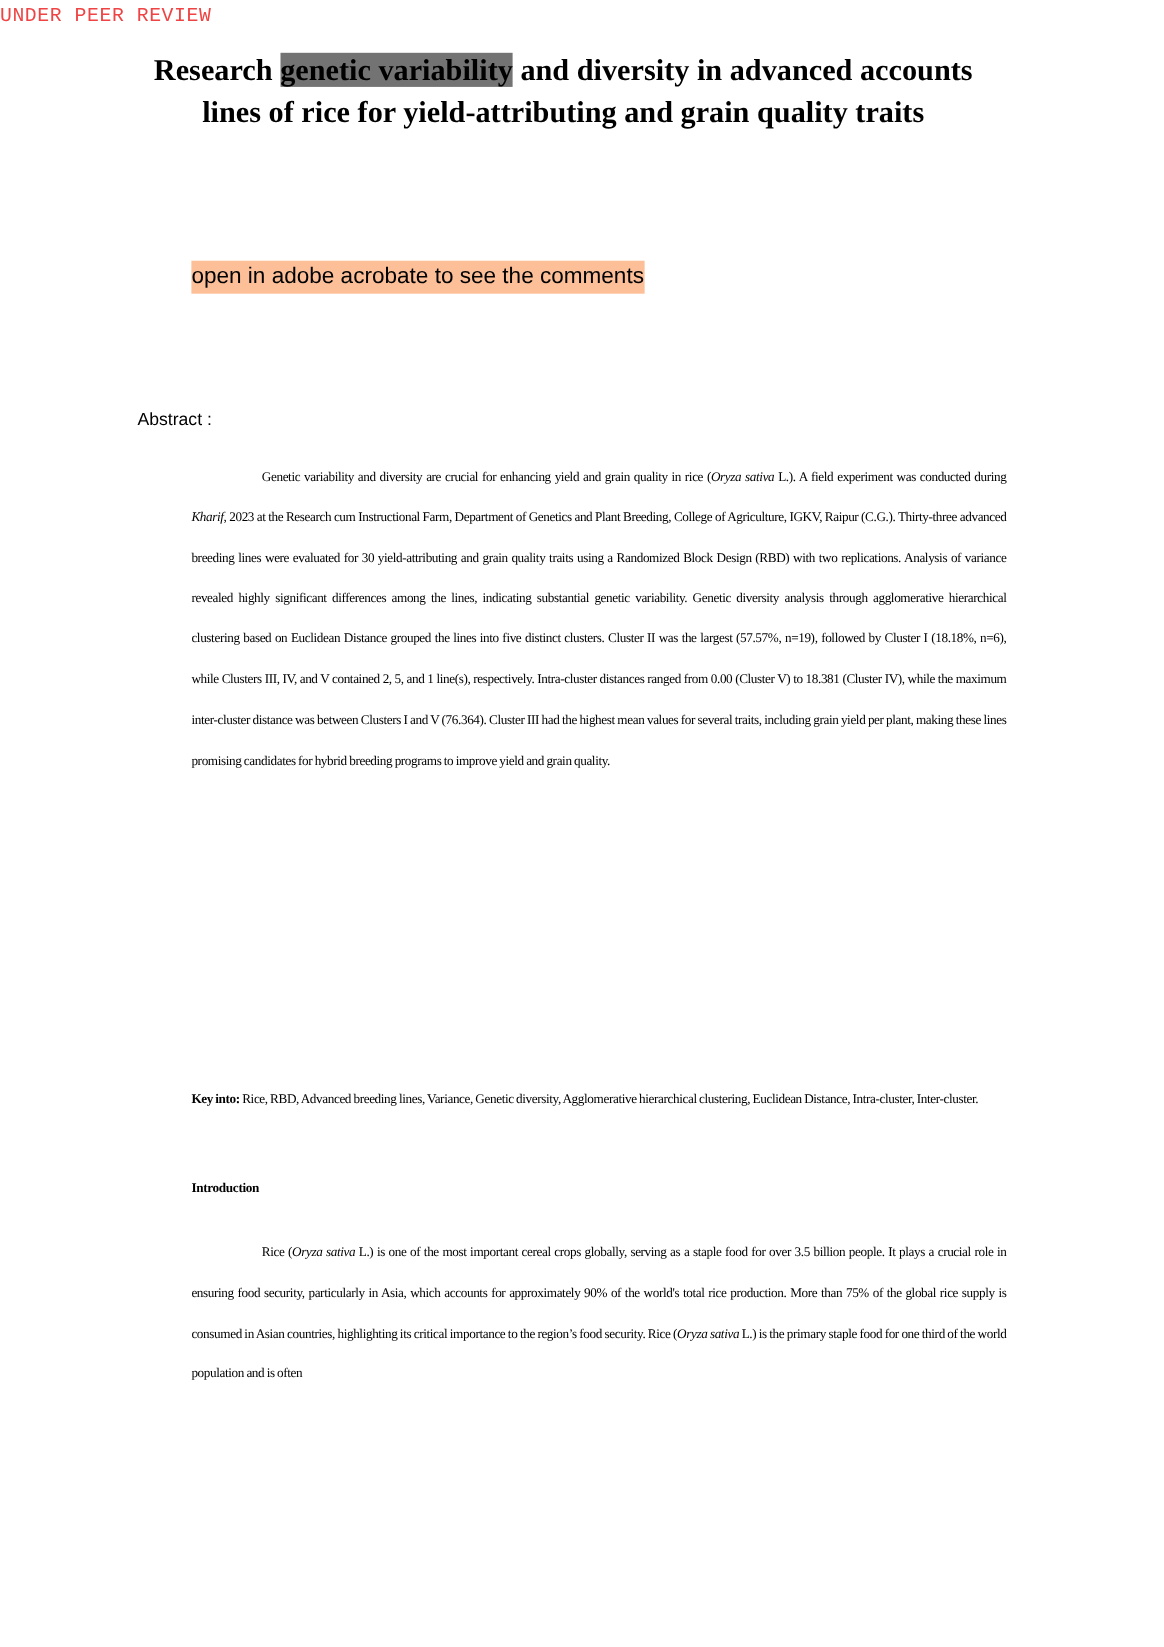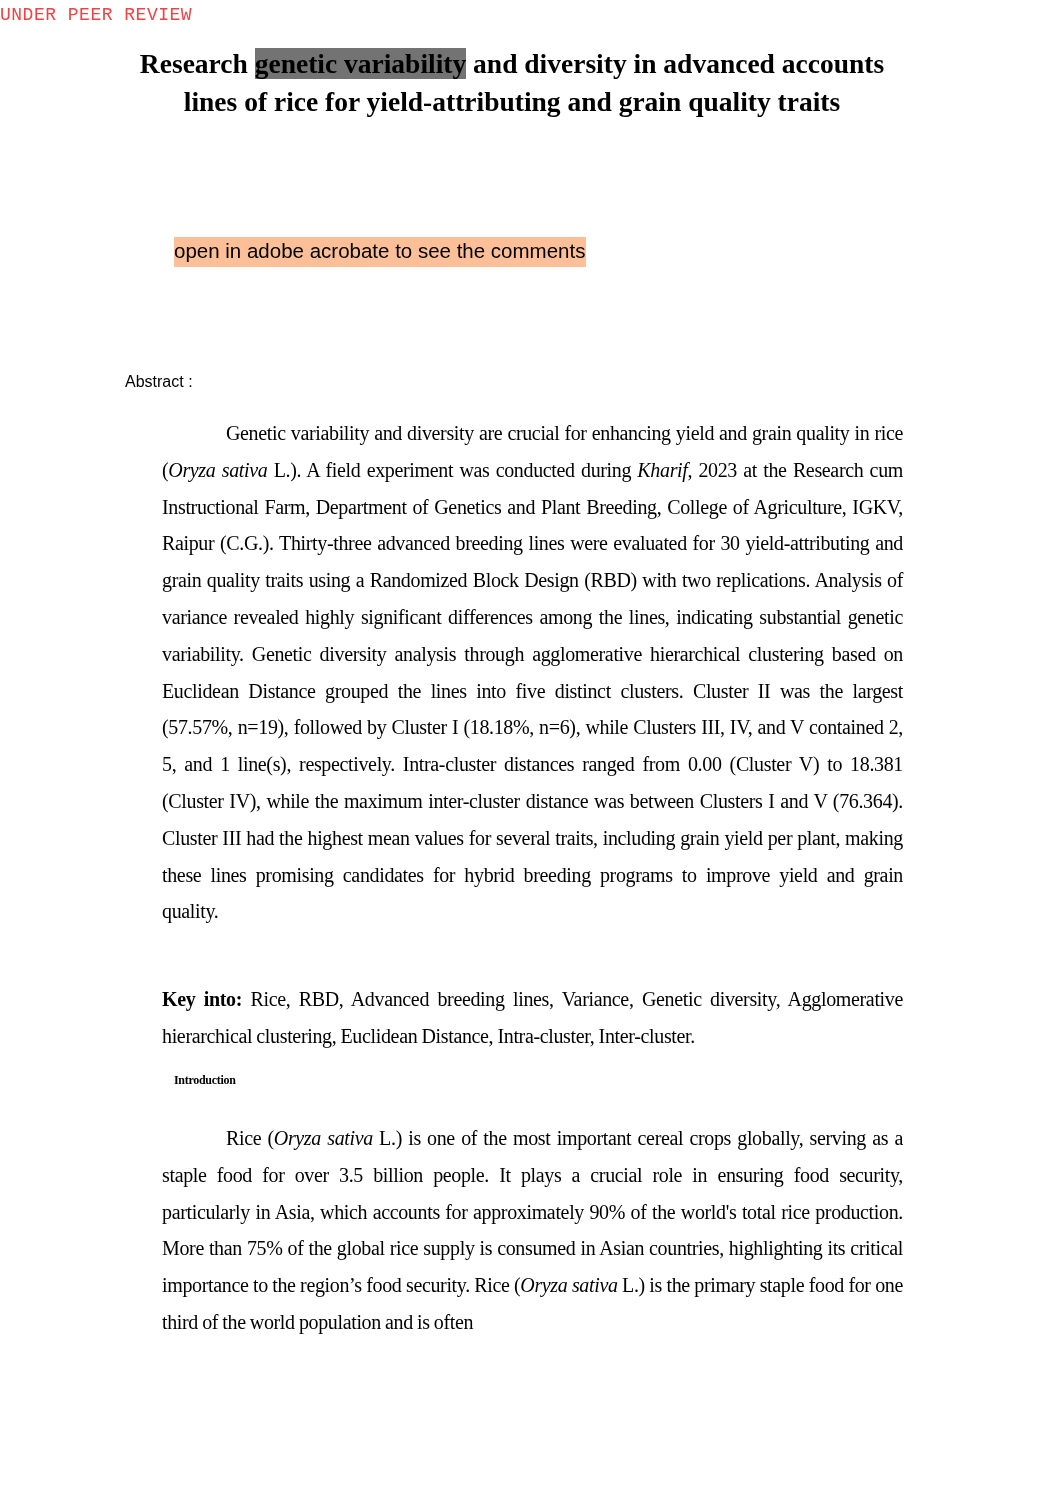--- a/index.html
+++ b/index.html
@@ -22,23 +22,23 @@
     font-family: "Liberation Sans", "DejaVu Sans", sans-serif;
     font-size: 20.5px; line-height: 26px;
   }
   .abstract-label {
     position: absolute; left: 109px; top: 373px;
     font-family: "Liberation Sans", "DejaVu Sans", sans-serif;
     font-size: 16px;
     margin-left: 16px;
   }
   .body-text {
-    position: absolute; left: 162px; width: 741px;
+    position: absolute; left: 174px; width: 741px;
     font-family: "Liberation Serif", "DejaVu Serif", serif;
-    font-size: 20px; line-height: 36.8px; text-align: justify;
+    font-size: 12px; line-height: 36.8px; text-align: justify;
     letter-spacing: -0.35px; word-spacing: -0.5px;
   }
   .body-text p { margin: 0; }
   .indent { text-indent: 64px; }
   #abstract-para { top: 415px; }
   #keywords { top: 981px; }
   #intro-heading {
     position: absolute; left: 174px; top: 1073px;
     font-family: "Liberation Serif", "DejaVu Serif", serif;
     font-weight: bold; font-size: 12px; letter-spacing: -0.3px;

